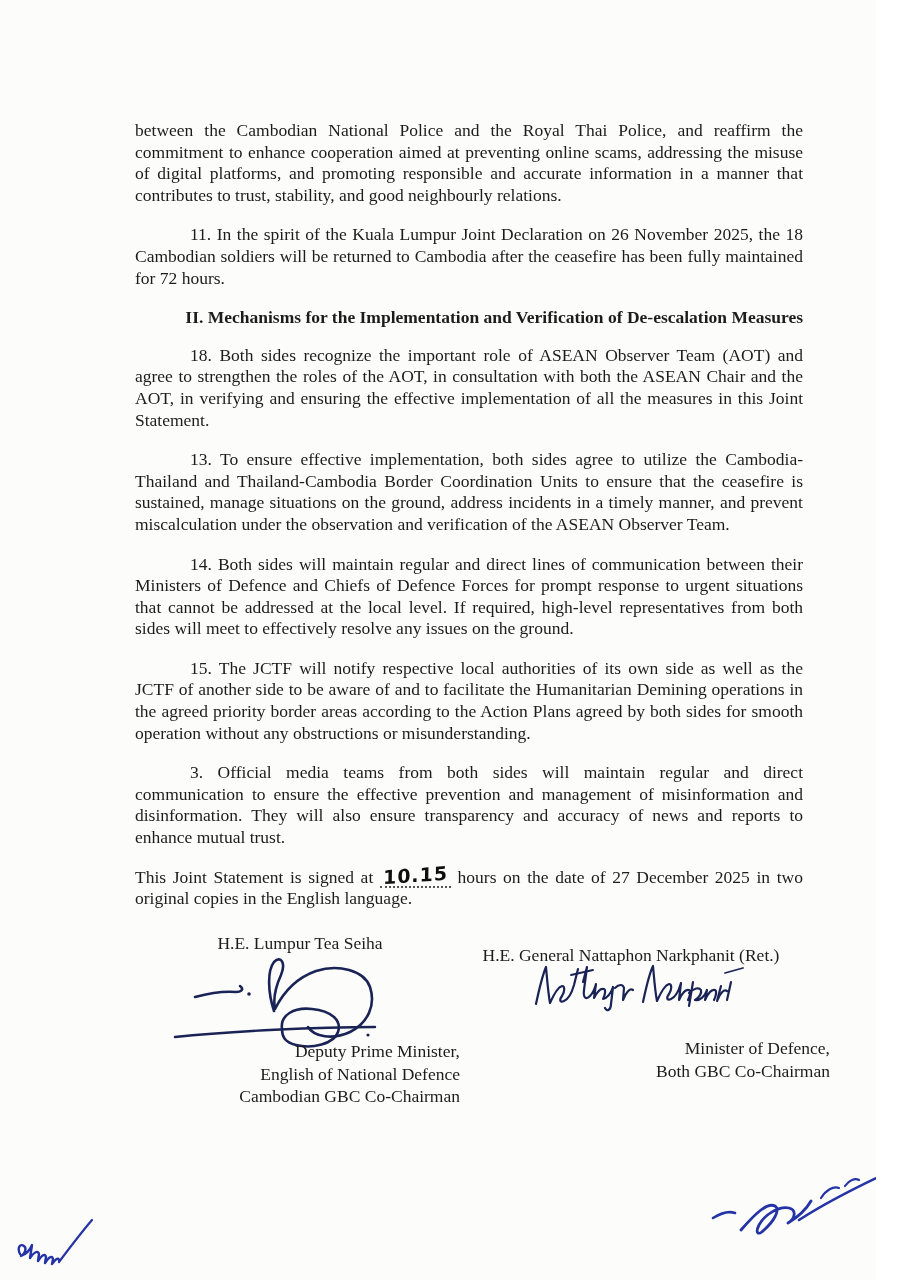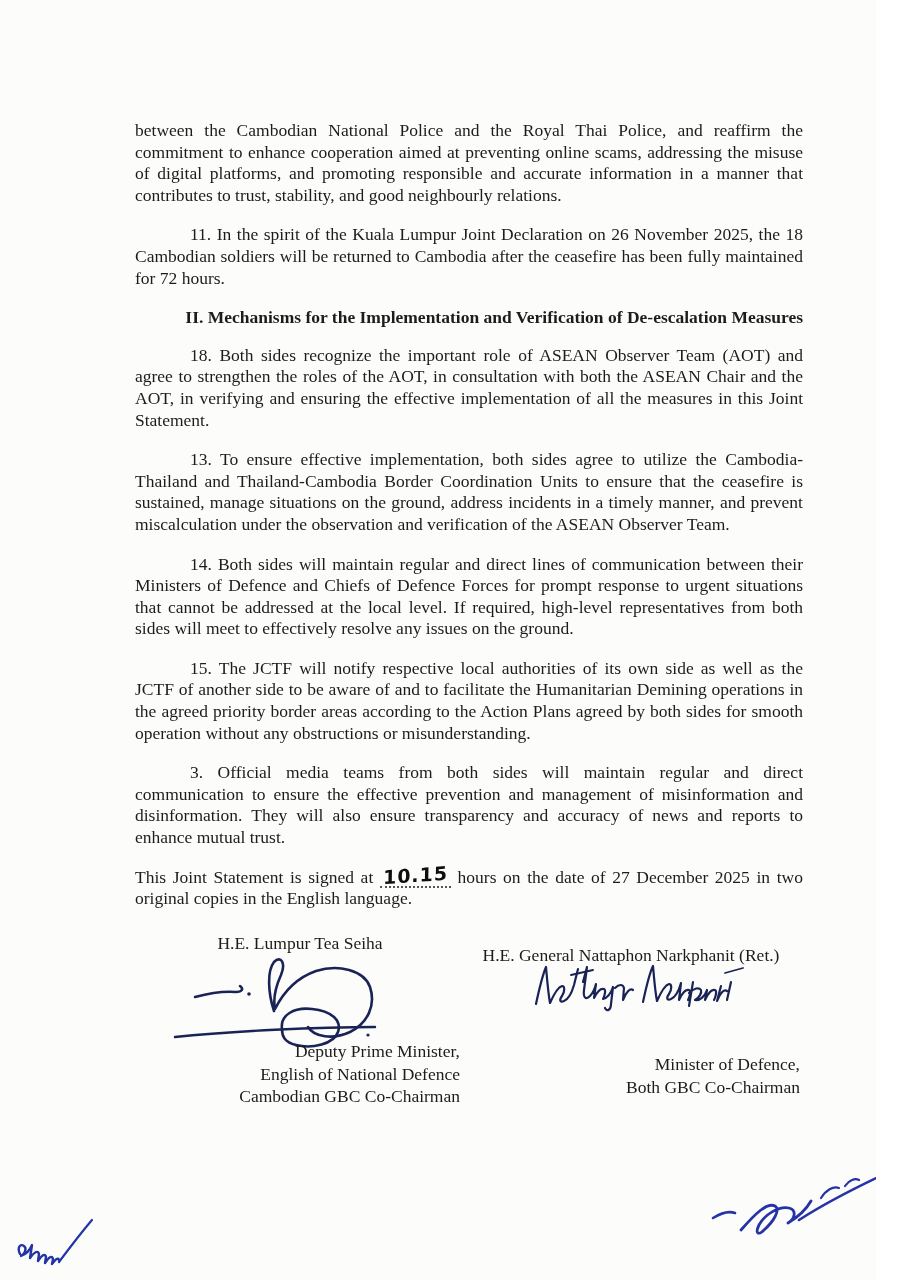--- a/index.html
+++ b/index.html
@@ -52,21 +52,21 @@
   }
   .sig-name.left  { top: 933px; left: 140px; width: 320px; }
   .sig-name.right { top: 930px; left: 461px; width: 340px; margin-top: 15px; }
   .sig-titles {
     position: absolute;
     font-size: 17.5px;
     line-height: 22.5px;
     text-align: right;
   }
   .sig-titles.left  { top: 1040px; left: 140px; width: 320px; }
-  .sig-titles.right { top: 1037px; left: 460px; width: 340px; margin-top: 16px; }
+  .sig-titles.right { top: 1037px; left: 490px; width: 340px; }
   .sig-svg { position: absolute; }
   .sig-svg.cambodia { top: 953px; left: 170px; }
   .sig-svg.thailand { top: 960px; left: 531px; }
   .paraph { position: absolute; }
   .paraph.bottom-left  { left: 12px;  top: 1210px; }
   .paraph.bottom-right { left: 703px; top: 1156px; }
   .ink-navy  { stroke: var(--signature-navy, #1a2355); fill: none; stroke-linecap: round; stroke-linejoin: round; }
   .ink-blue  { stroke: var(--paraph-blue, #2433a6);  fill: none; stroke-linecap: round; stroke-linejoin: round; }
   .dot-navy  { fill: var(--signature-navy, #1a2355); }
 </style>

